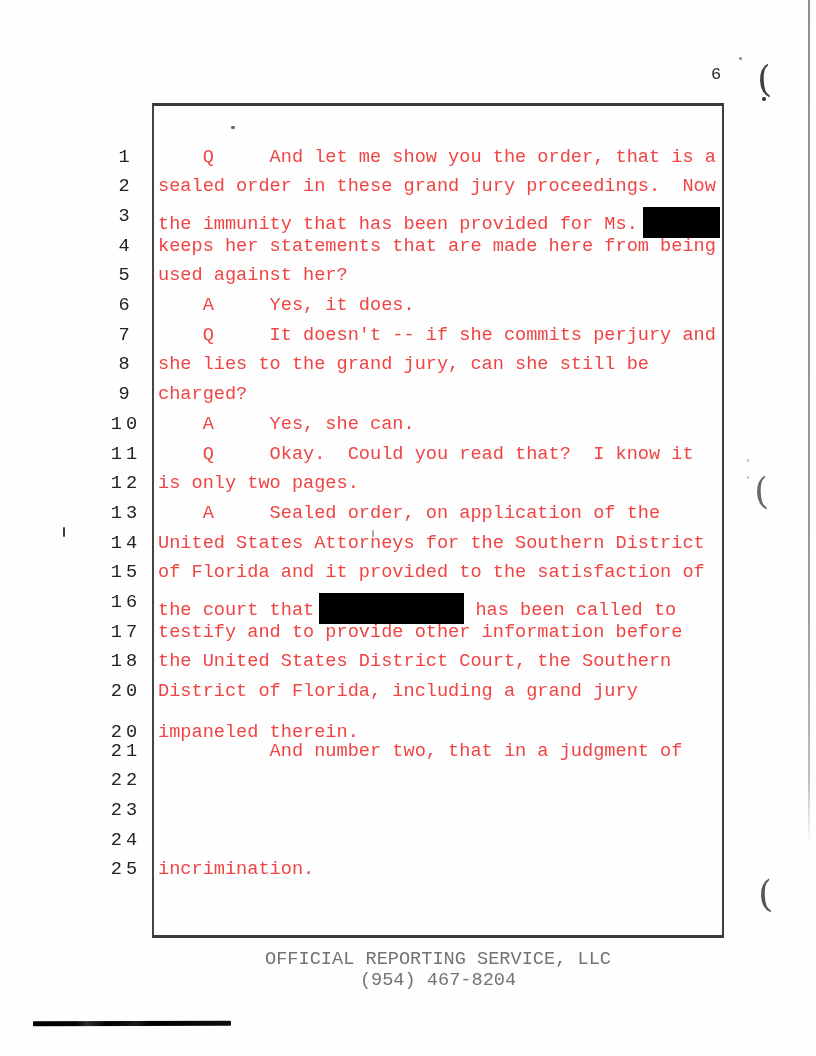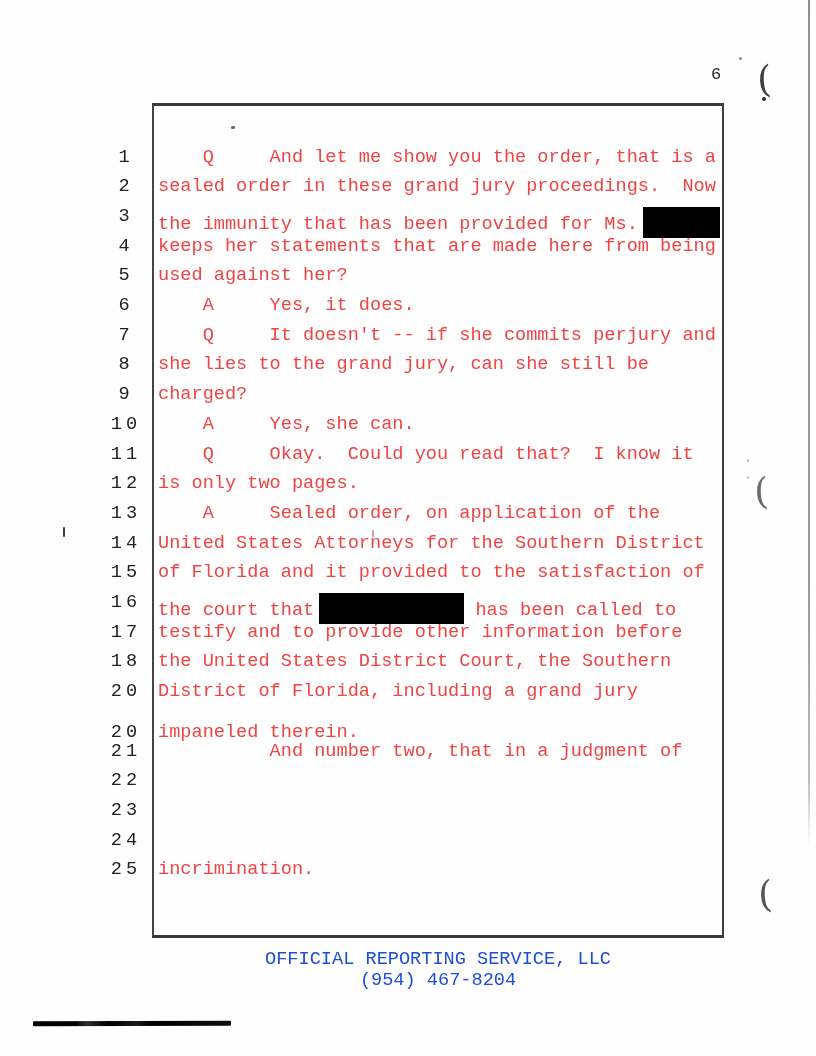--- a/index.html
+++ b/index.html
@@ -78,21 +78,21 @@
     margin-left: 5px;
   }
   .footer {
     position: absolute;
     left: 152px;
     top: 949px;
     width: 572px;
     text-align: center;
     font-size: 18.6px;
     line-height: 21px;
-    color: #1d4ed8;
+    color: #737373;
   }
   .footer div { white-space: pre; }
   
   .paren {
     position: absolute;
     font-family: "DejaVu Serif", serif;
     font-size: 37px;
     font-weight: 400;
     color: #4c4c4c;
     transform: rotate(-3deg);

